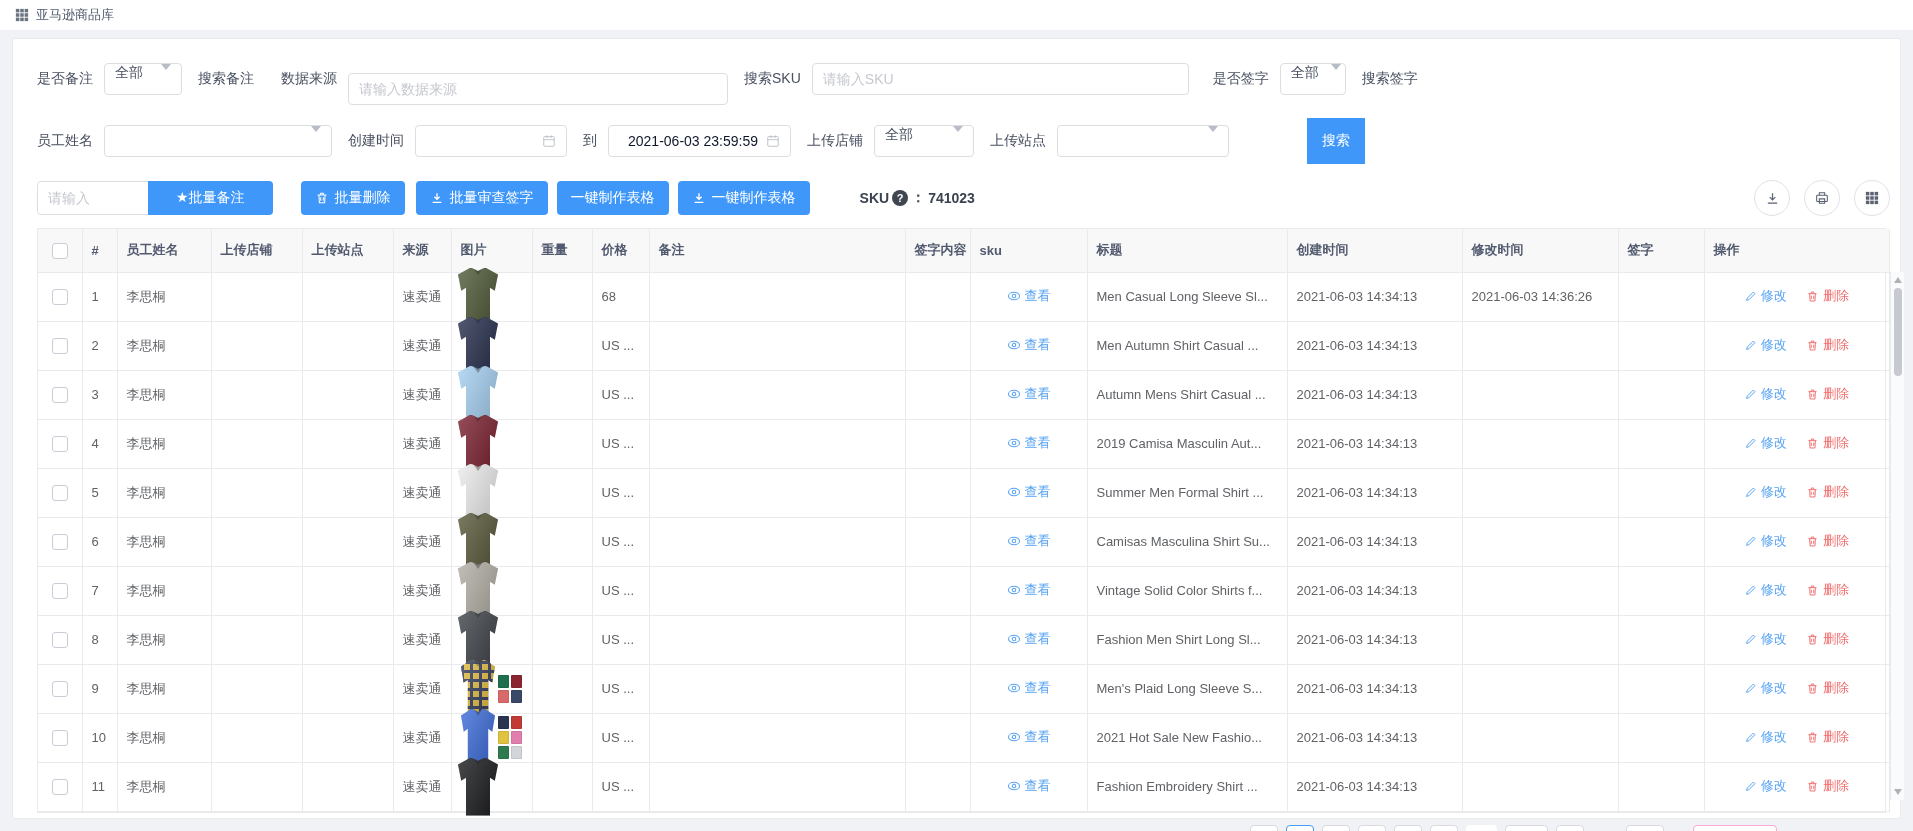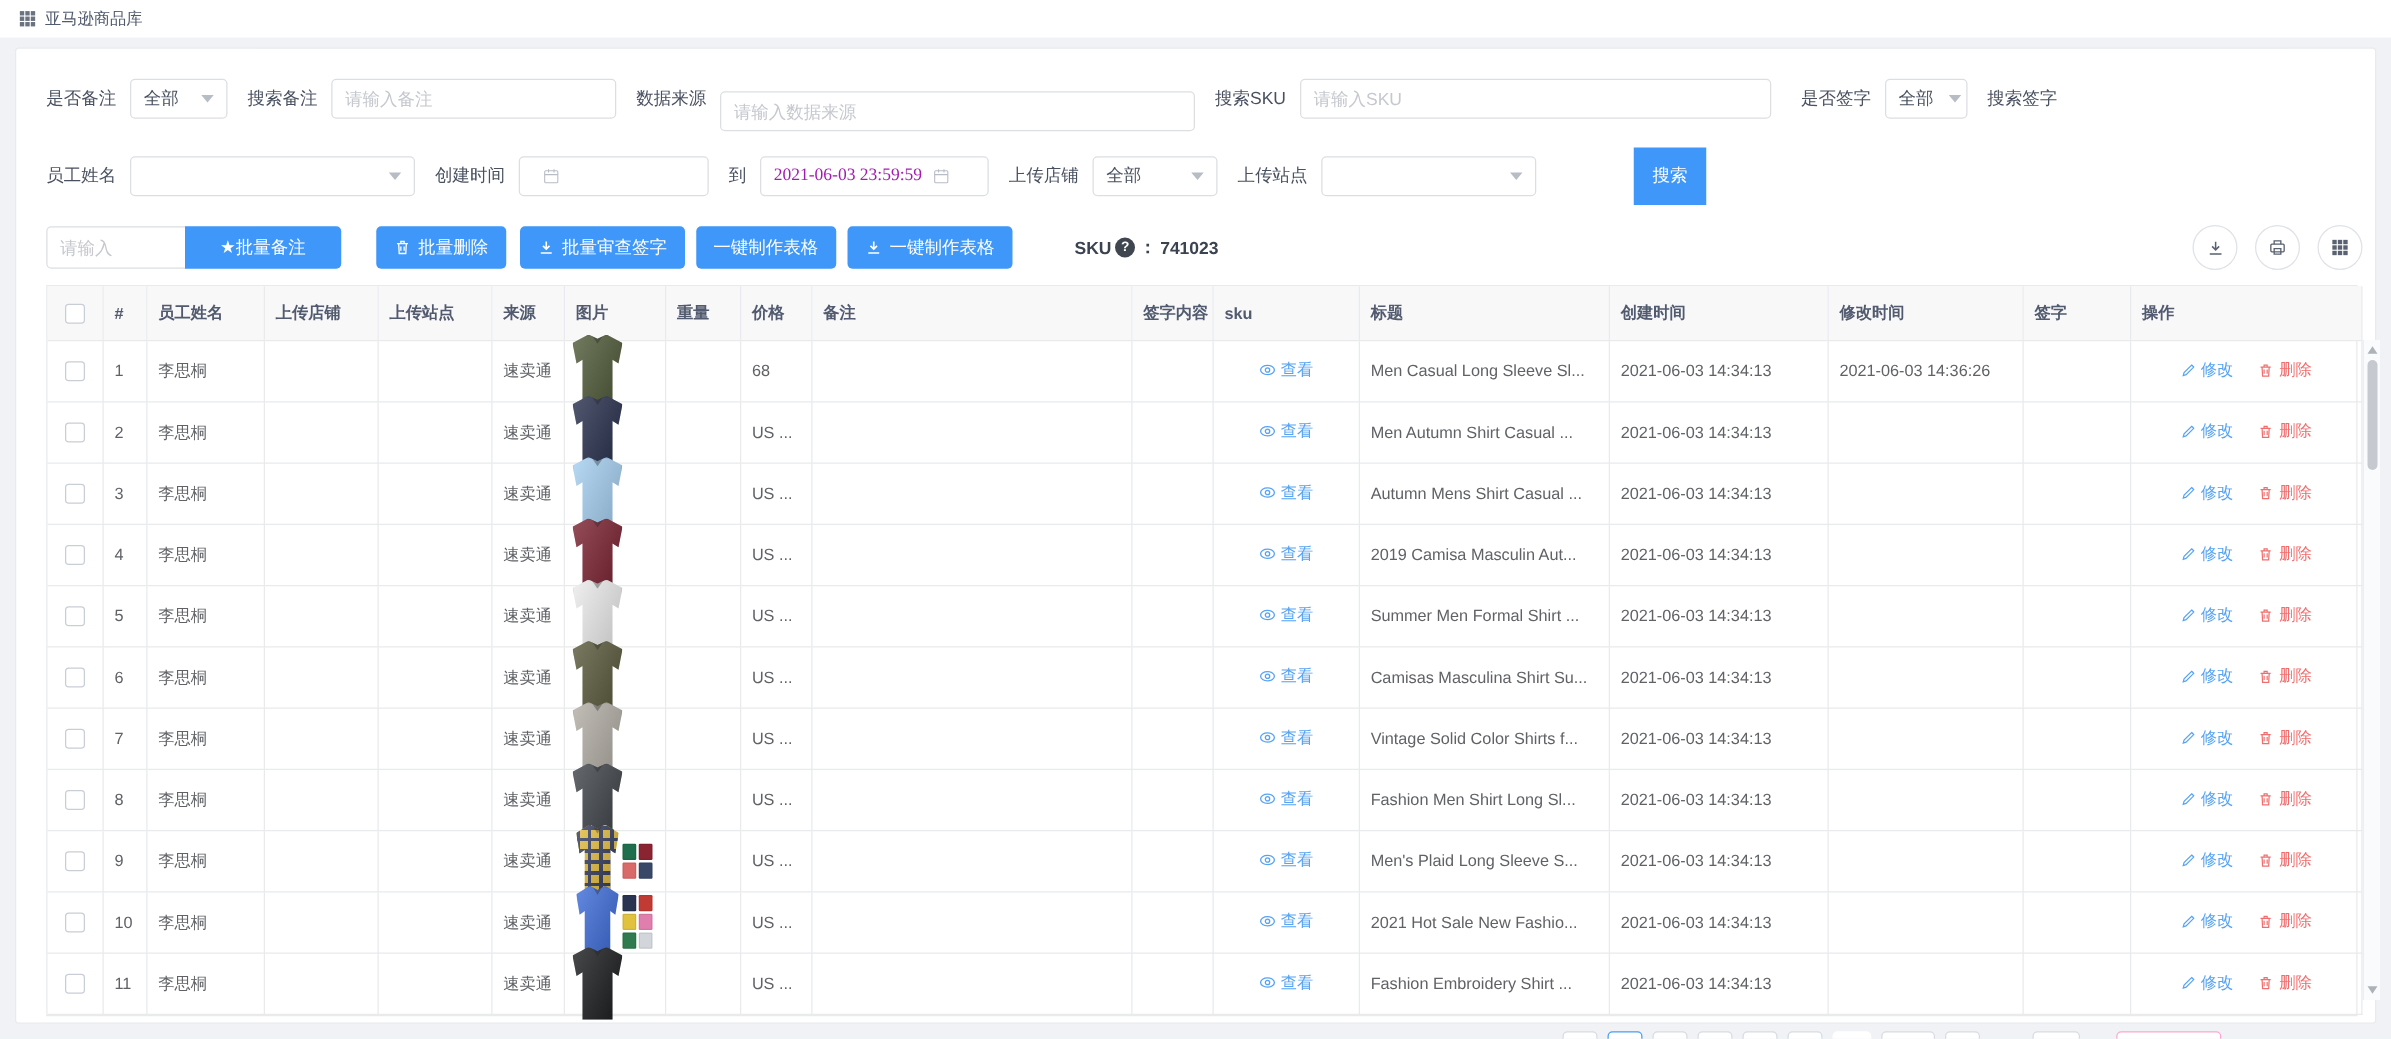--- a/index.html
+++ b/index.html
@@ -11,24 +11,24 @@
   .panel { margin:8px 12px 10px; background:#fff; border:1px solid #e8eaec; border-radius:3px;
     height:781px; padding:14px 10px 0; position:relative; }
 
   
   .f-row { display:flex; align-items:center; margin:0 0 13px 14px; font-size:14px; color:#495060; white-space:nowrap; }
   .f-label { margin-right:11px; }
   .gap16 { width:16px; } .gap24 { width:24px; }
   .inp, .sel, .date { height:32px; border:1px solid #dcdee2; border-radius:4px; background:#fff;
     font-size:14px; color:#495060; padding:0 10px; font-family:inherit; }
   .inp::placeholder { color:#c5c8ce; }
-  .sel { display:flex; align-items:center; justify-content:space-between; gap:12px; cursor:pointer; }
+  .sel { display:flex; justify-content:space-between; gap:12px; cursor:pointer; }
   .caret { width:0; height:0; border-left:5px solid transparent; border-right:5px solid transparent;
     border-top:6px solid #b8bcc4; flex:none; }
-  .date { display:flex; align-items:center; justify-content:flex-start; gap:8px; color:#a21caf;font-family:Liberation Serif, serif; }
+  .date { display:flex; align-items:center; justify-content:flex-end; gap:8px; color:#0f172a; }
   .date svg { color:#b8bcc4; flex:none; }
   .btn-primary { height:46px; background:#3e97f9; color:#fff; border:none; border-radius:0;
     font-size:14px; padding:0 15px; cursor:pointer; font-family:inherit; display:inline-flex; align-items:center; gap:6px; }
 
   
   .toolbar { display:flex; align-items:center; margin:2px 0 12px 14px; }
   .note-group { display:flex; }
   .note-group .inp { width:112px; height:34px; border-radius:4px 0 0 4px; }
   .note-group .btn-primary { height:34px; border-radius:0 4px 4px 0; padding:0 28px; margin-left:-1px; }
   .tb-btn { height:34px; background:#3e97f9; color:#fff; border:none; border-radius:4px;
@@ -114,21 +114,20 @@
 <div class="panel">
 
   <div class="f-row">
     <span class="f-label">是否备注</span>
     <div class="sel" style="width:78px">
       <span>全部</span>
       <span class="caret"></span>
     </div>
     <span class="gap16"></span>
     <span class="f-label">搜索备注</span>
-    <input class="inp" style="width: 228px;" placeholder="请输入备注">
     <span class="gap16"></span>
     <span class="f-label">数据来源</span>
     <input class="inp" style="width: 380px; margin-top: 20px;" placeholder="请输入数据来源">
     <span class="gap16"></span>
     <span class="f-label">搜索SKU</span>
     <input class="inp" style="width: 377px;" placeholder="请输入SKU">
     <span class="gap24"></span>
     <span class="f-label">是否签字</span>
     <div class="sel" style="width:66px">
       <span>全部</span>

